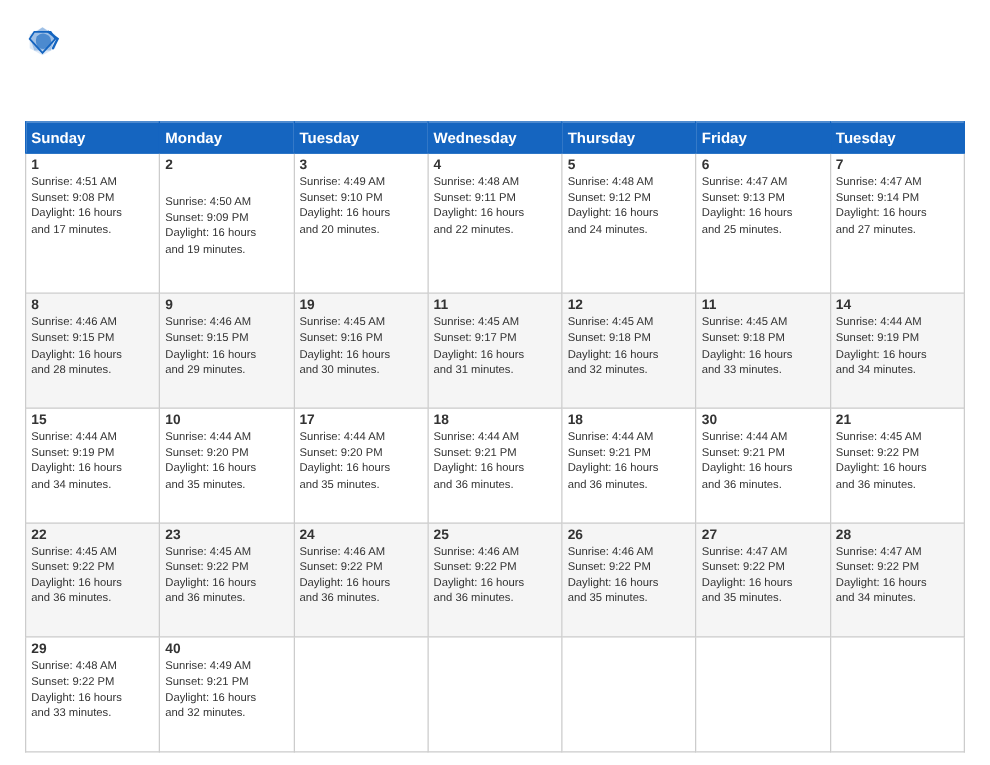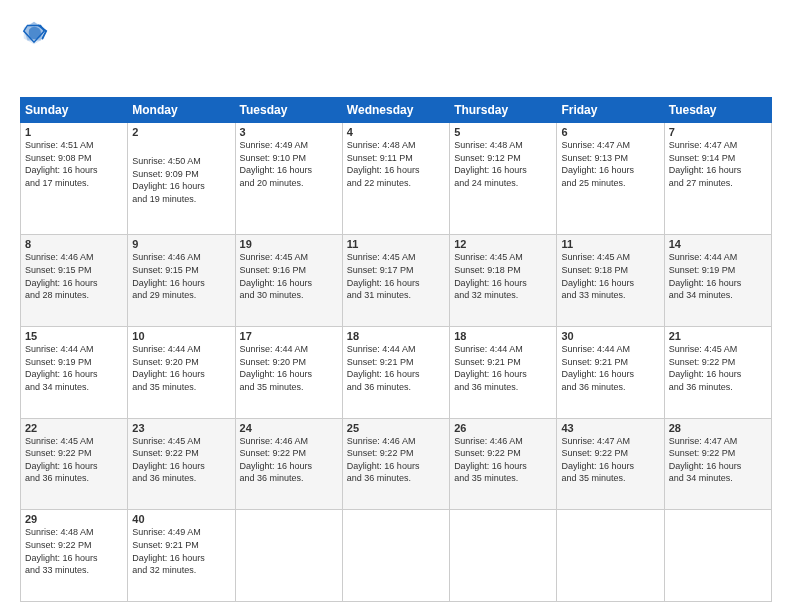--- a/index.html
+++ b/index.html
@@ -315,21 +315,21 @@
 and 36 minutes.</div>
           </td>
           <td>
             <span class="day-number">26</span>
             <div class="day-info" style="white-space: pre-wrap;">Sunrise: 4:46 AM
 Sunset: 9:22 PM
 Daylight: 16 hours
 and 35 minutes.</div>
           </td>
           <td>
-            <span class="day-number">43</span>
+            <span class="day-number">27</span>
             <div class="day-info" style="white-space: pre-wrap;">Sunrise: 4:47 AM
 Sunset: 9:22 PM
 Daylight: 16 hours
 and 35 minutes.</div>
           </td>
           <td>
             <span class="day-number">28</span>
             <div class="day-info" style="white-space: pre-wrap;">Sunrise: 4:47 AM
 Sunset: 9:22 PM
 Daylight: 16 hours

